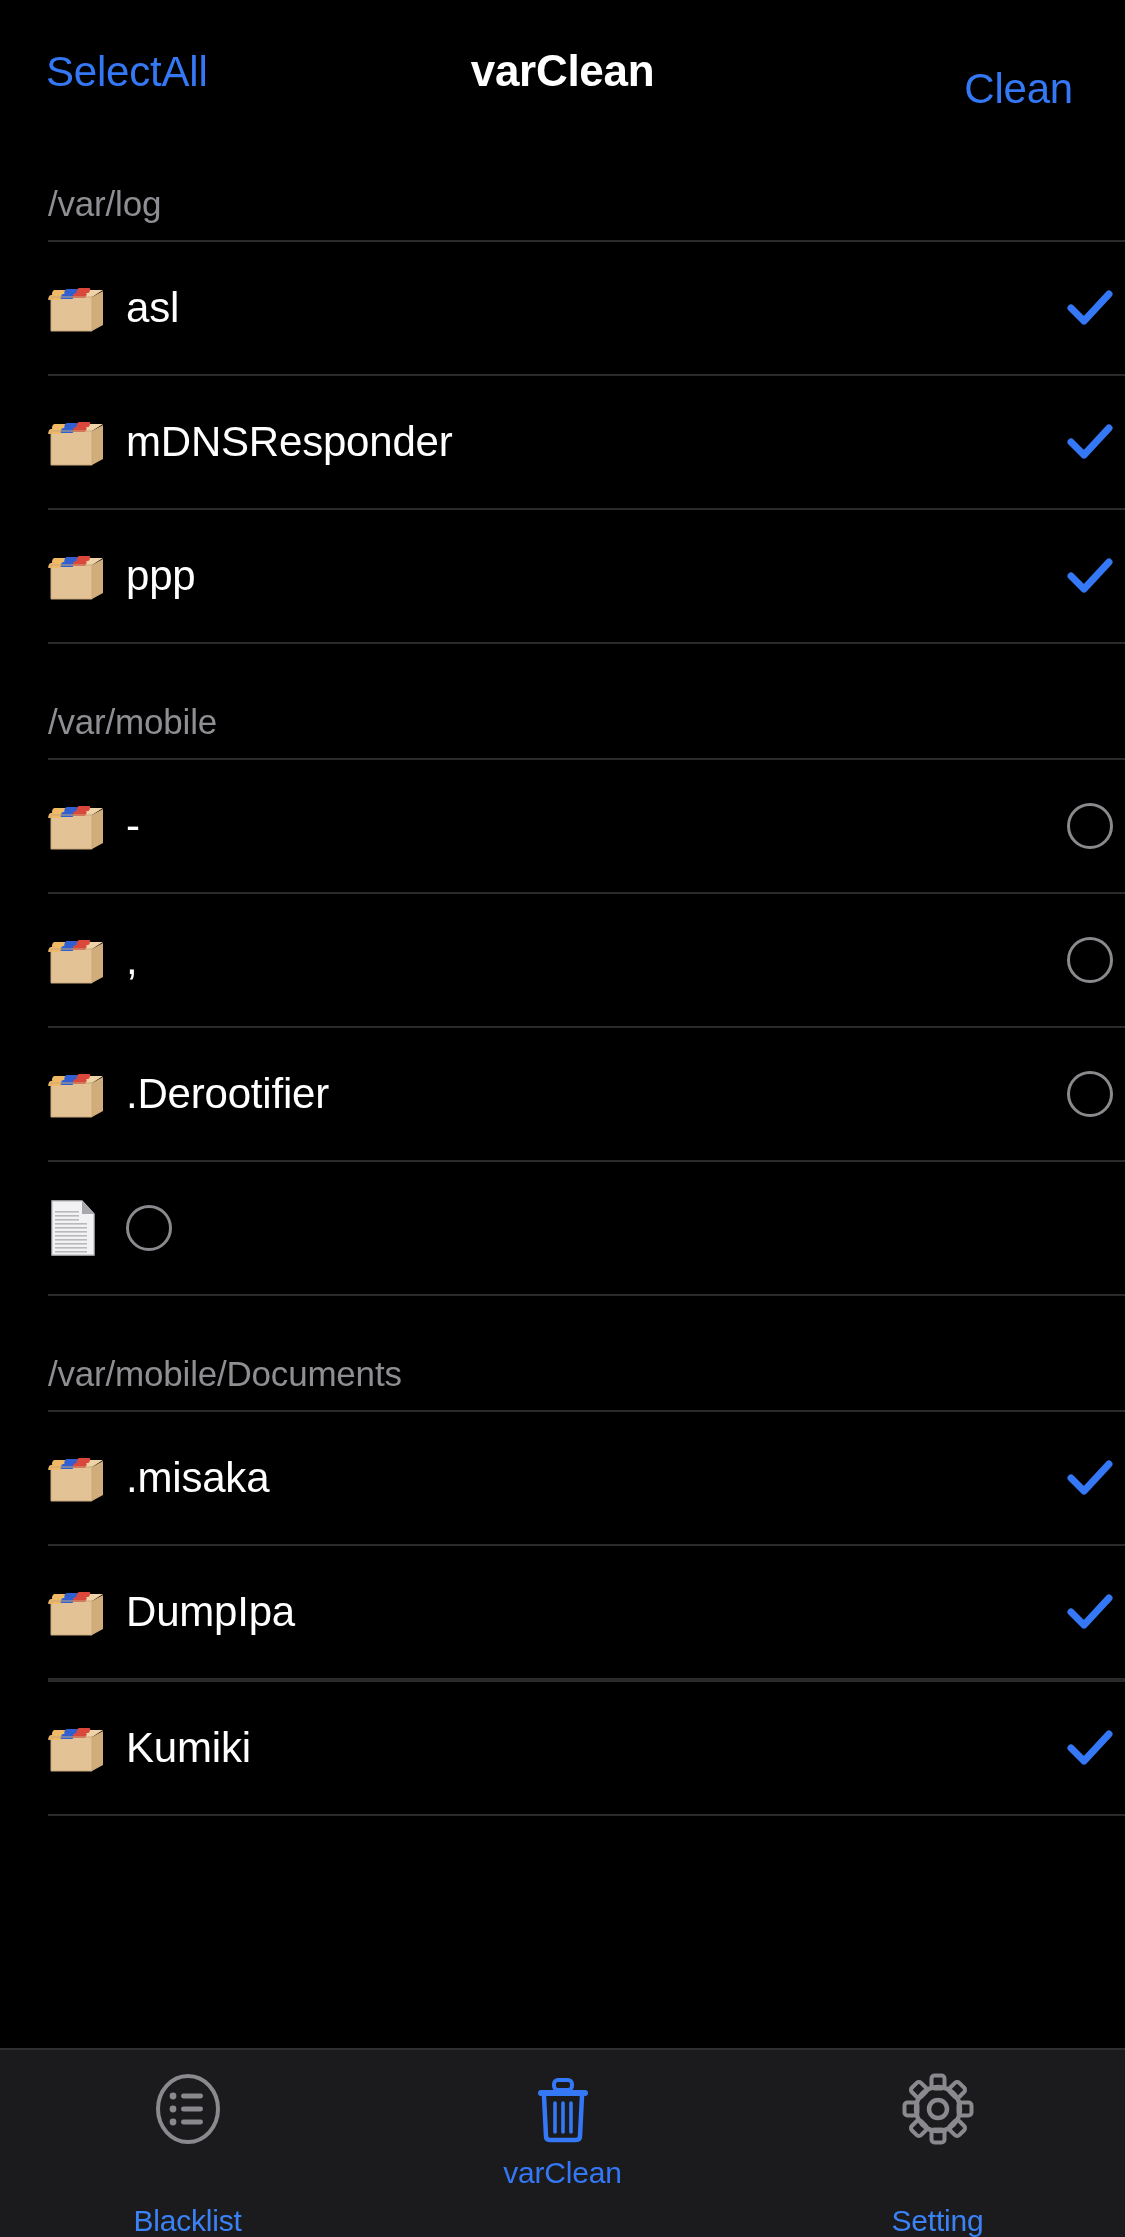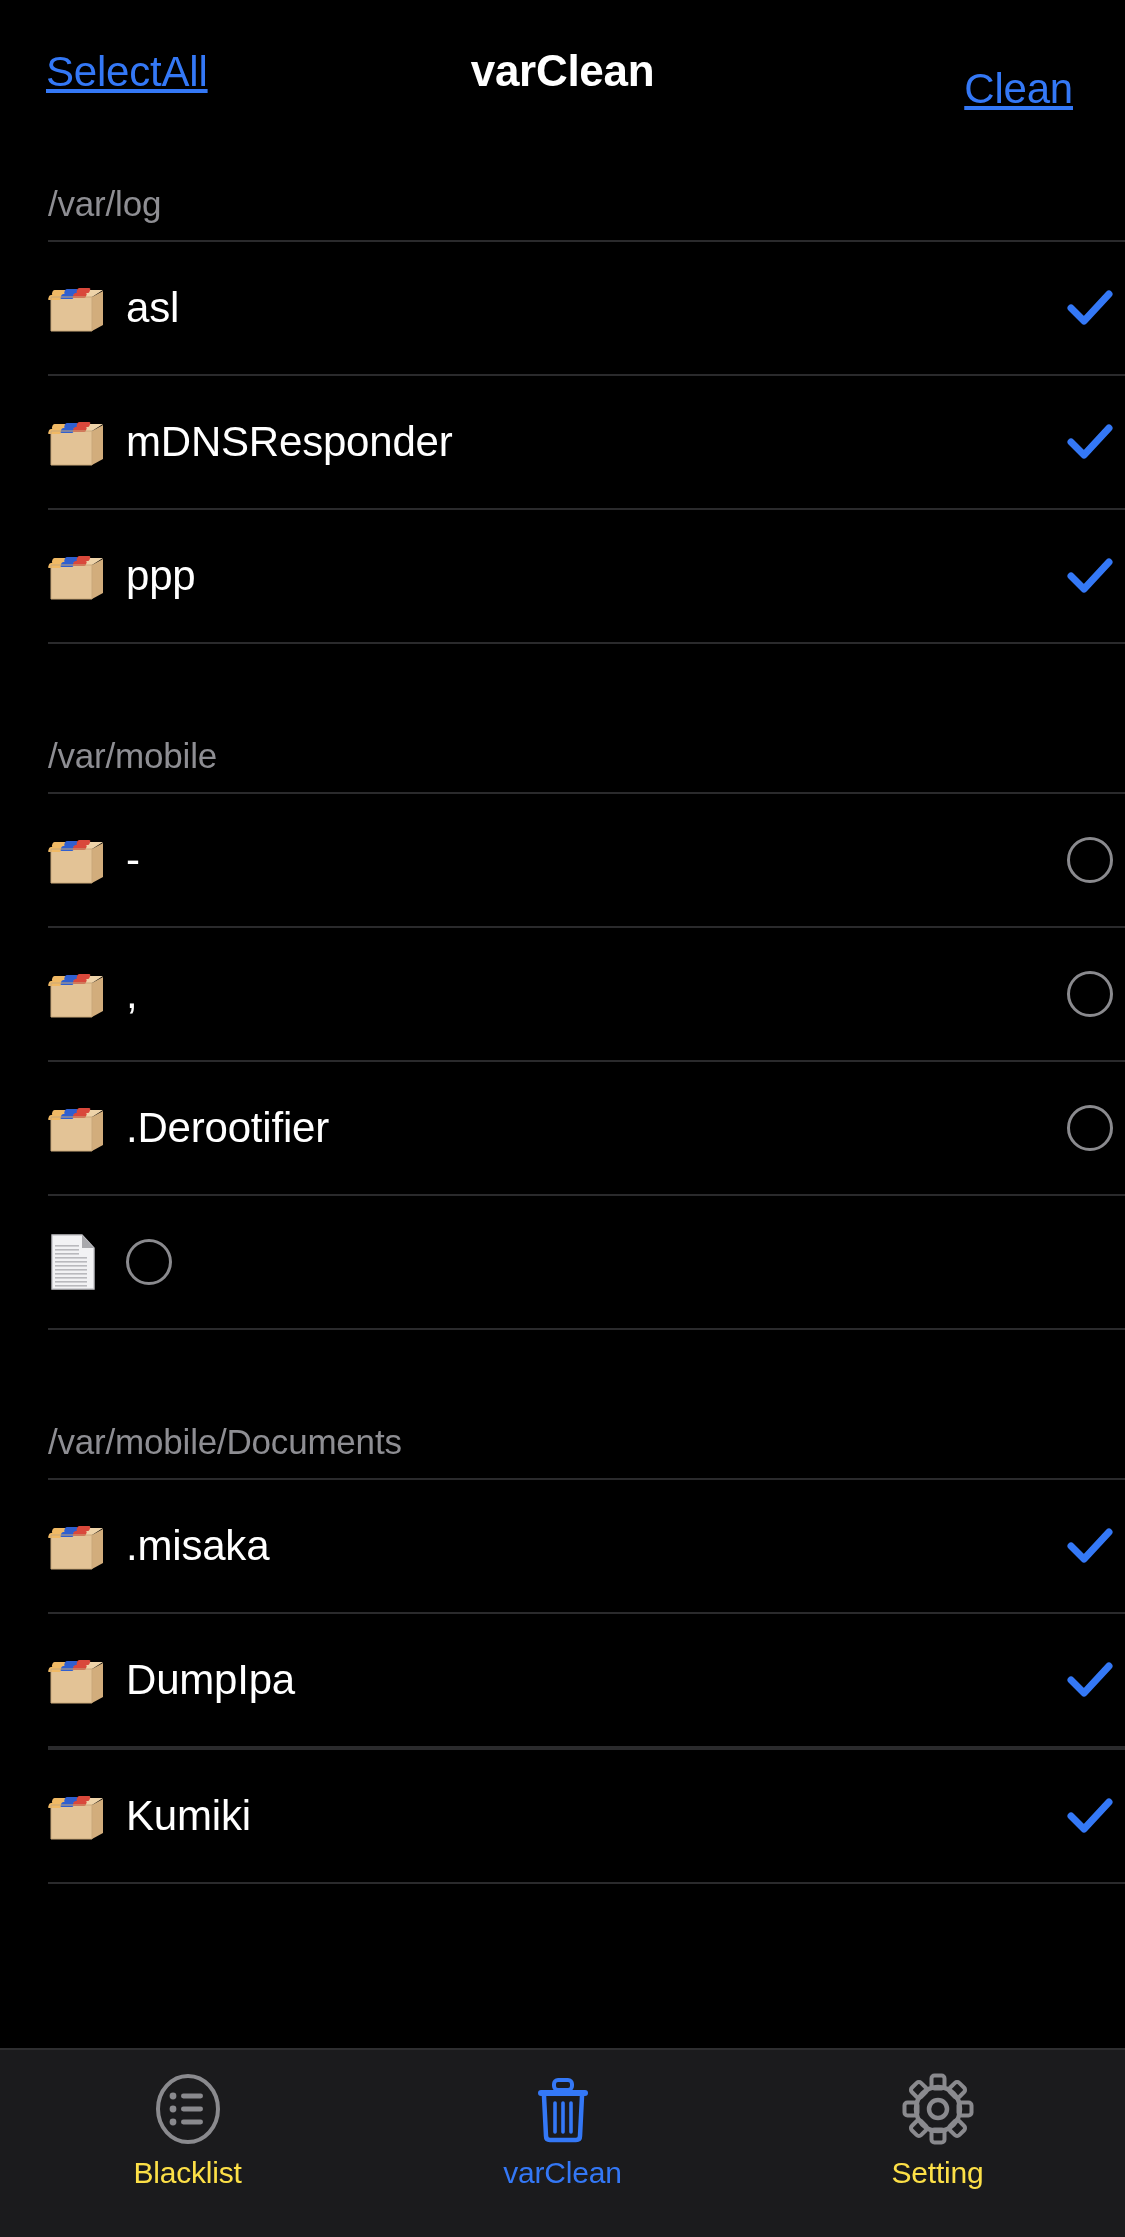--- a/index.html
+++ b/index.html
@@ -11,34 +11,34 @@
   }
   .screen { position:relative; width:1125px; height:2237px; background:#000; display:flex; flex-direction:column; }
 
   
   .navbar {
     position:relative; height:118px; flex:0 0 118px;
     background:#000; display:flex; align-items:center;
   }
   .nav-btn {
     position:absolute; font-size:42px; color:#3478f6; letter-spacing:-0.2px;
-    white-space:nowrap; cursor:pointer;text-decoration:underline;
+    white-space:nowrap; cursor:pointer;
   }
   .nav-left  { left:46px; top:48px; }
   .nav-right { right:52px; top:65px; }
   .nav-title {
     position:absolute; left:0; right:0; top:46px; text-align:center;
     font-size:44px; font-weight:bold; color:#ffffff; letter-spacing:-0.3px;
   }
 
   
   .list { flex:1 1 auto; overflow:hidden; background:#000; }
 
   .section-header {
-    height:148px; display:flex; align-items:flex-end;
+    height:114px; display:flex; align-items:flex-end;
     padding:0 0 16px 48px;
     font-size:35px; color:#8e8e93; letter-spacing:-0.2px;
   }
   .section-header.first { height:122px; }
 
   .hairline { height:2px; background:#2a2a2c; margin-left:48px; }
 
   .row {
     height:132px; display:flex; align-items:center;
     padding-left:48px; background:#000;
@@ -66,21 +66,21 @@
   
   .tabbar {
     flex:0 0 189px; height:189px;
     background:#1b1b1d; border-top:2px solid #2e2e30;
     display:flex; align-items:flex-start; padding-top:22px;
   }
   .tab { flex:1 1 0; display:flex; flex-direction:column; align-items:center; gap:10px; cursor:pointer; }
   .tab-icon { width:74px; height:74px; display:flex; align-items:center; justify-content:center; }
   .tab-icon svg { display:block; }
   .tab-label { font-size:30px; letter-spacing:-0.2px; }
-  .tab.inactive .tab-label { color:#fde047; }
+  .tab.inactive .tab-label { color:#3b82f6;margin-top:48px; }
   .tab.active   .tab-label { color:#3478f6; }
 </style>
 </head>
 <body>
 
 <div class="screen">
 
   <div class="navbar">
     <div class="nav-btn nav-left">SelectAll</div>
     <div class="nav-title">varClean</div>

